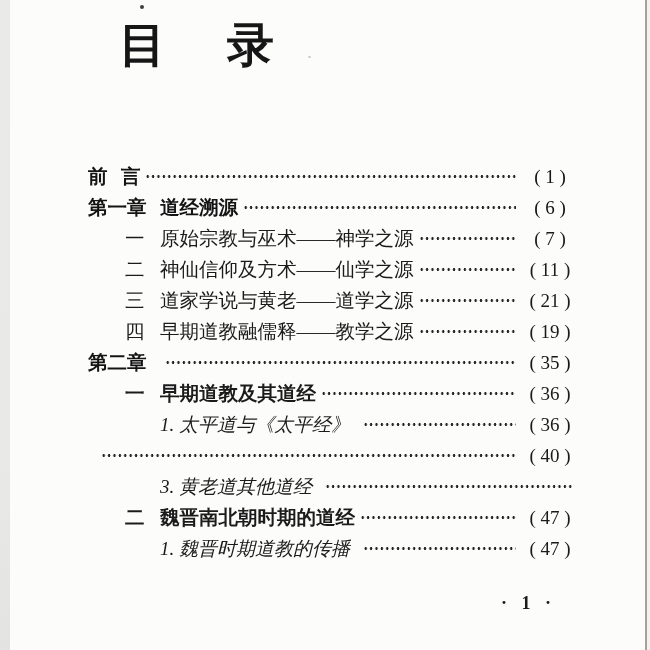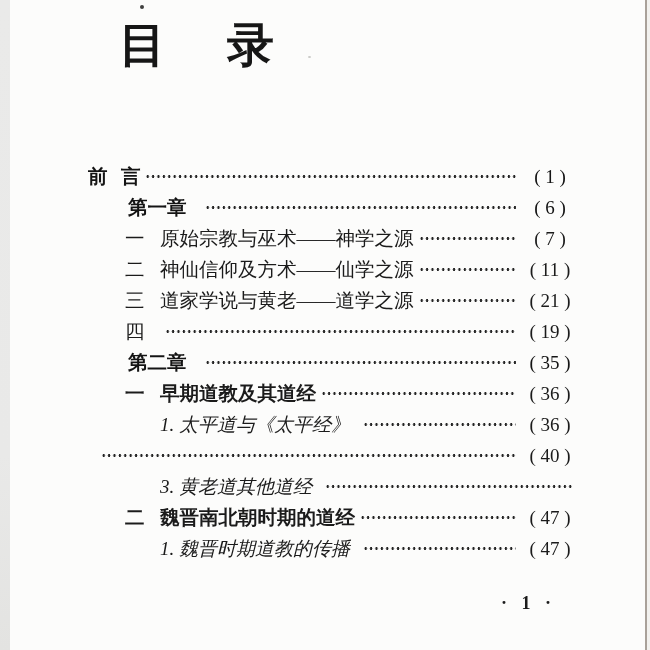--- a/index.html
+++ b/index.html
@@ -38,21 +38,21 @@
     word-spacing: 46px; color: #161616;
   }
   
   .toc {
     position: absolute; left: 88px; top: 161px; width: 490px;
   }
   .row {
     display: flex; align-items: center; height: 31px;
     font-size: 19.5px; line-height: 31px; white-space: nowrap;
   }
-  .row .num { flex: 0 0 auto; text-align: left; margin-left: 40px; }
+  .row .num { flex: 0 0 auto; text-align: left; }
   .row .lab { flex: 0 0 auto; }
   .row .leader {
     flex: 1 1 auto; height: 31px; margin: 0 6px 0 5px; min-width: 12px;
     background-image: radial-gradient(circle, #242424 1.15px, rgba(0,0,0,0) 1.45px);
     background-size: 5.4px 31px;
     background-position: left center;
     background-repeat: repeat-x;
   }
   .row .page {
     flex: 0 0 56px; text-align: center; white-space: pre;
@@ -91,20 +91,21 @@
 <div class="page-title">目 录</div>
 
 <div class="toc">
     <div class="row front">
       <span class="lab">前 言</span>
       <span class="leader"></span>
       <span class="page">( 1 )</span>
     </div>
     <div class="row chapter">
       <span class="num">第一章</span>
+      <span class="lab">道经溯源</span>
       <span class="leader"></span>
       <span class="page">( 6 )</span>
     </div>
     <div class="row section">
       <span class="num">一</span>
       <span class="lab">原始宗教与巫术——神学之源</span>
       <span class="leader"></span>
       <span class="page">( 7 )</span>
     </div>
     <div class="row section">
@@ -114,20 +115,21 @@
       <span class="page">( 11 )</span>
     </div>
     <div class="row section">
       <span class="num">三</span>
       <span class="lab">道家学说与黄老——道学之源</span>
       <span class="leader"></span>
       <span class="page">( 21 )</span>
     </div>
     <div class="row section">
       <span class="num">四</span>
+      <span class="lab">早期道教融儒释——教学之源</span>
       <span class="leader"></span>
       <span class="page">( 19 )</span>
     </div>
     <div class="row chapter">
       <span class="num">第二章</span>
       <span class="leader"></span>
       <span class="page">( 35 )</span>
     </div>
     <div class="row section-em">
       <span class="num">一</span>

